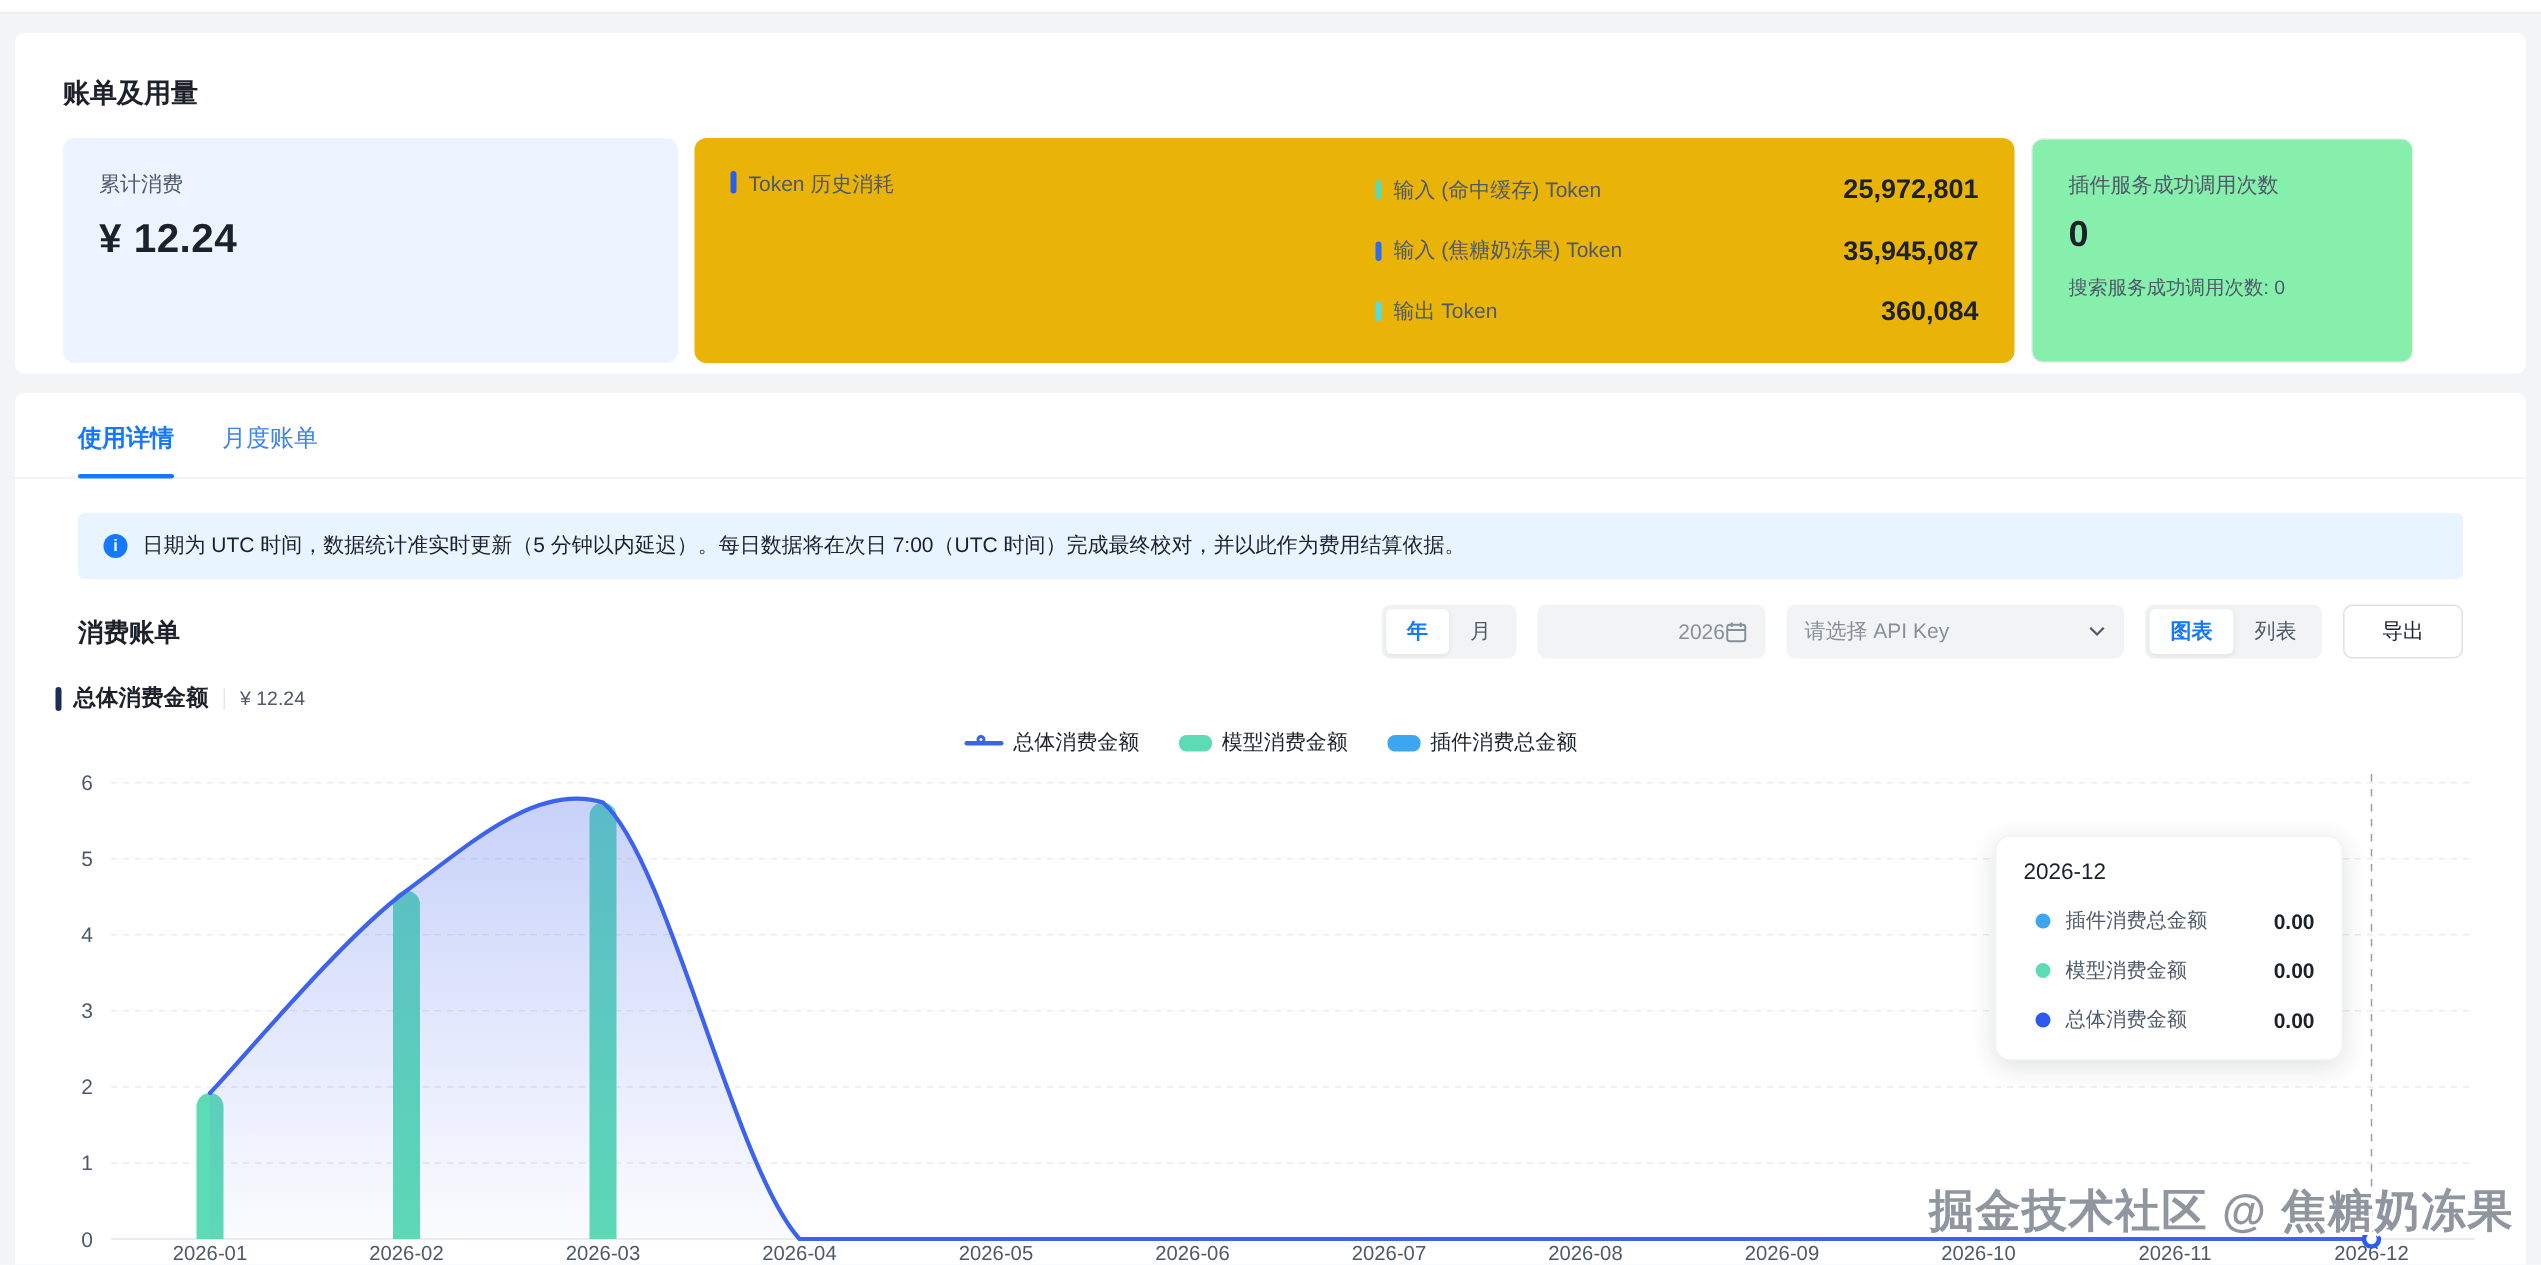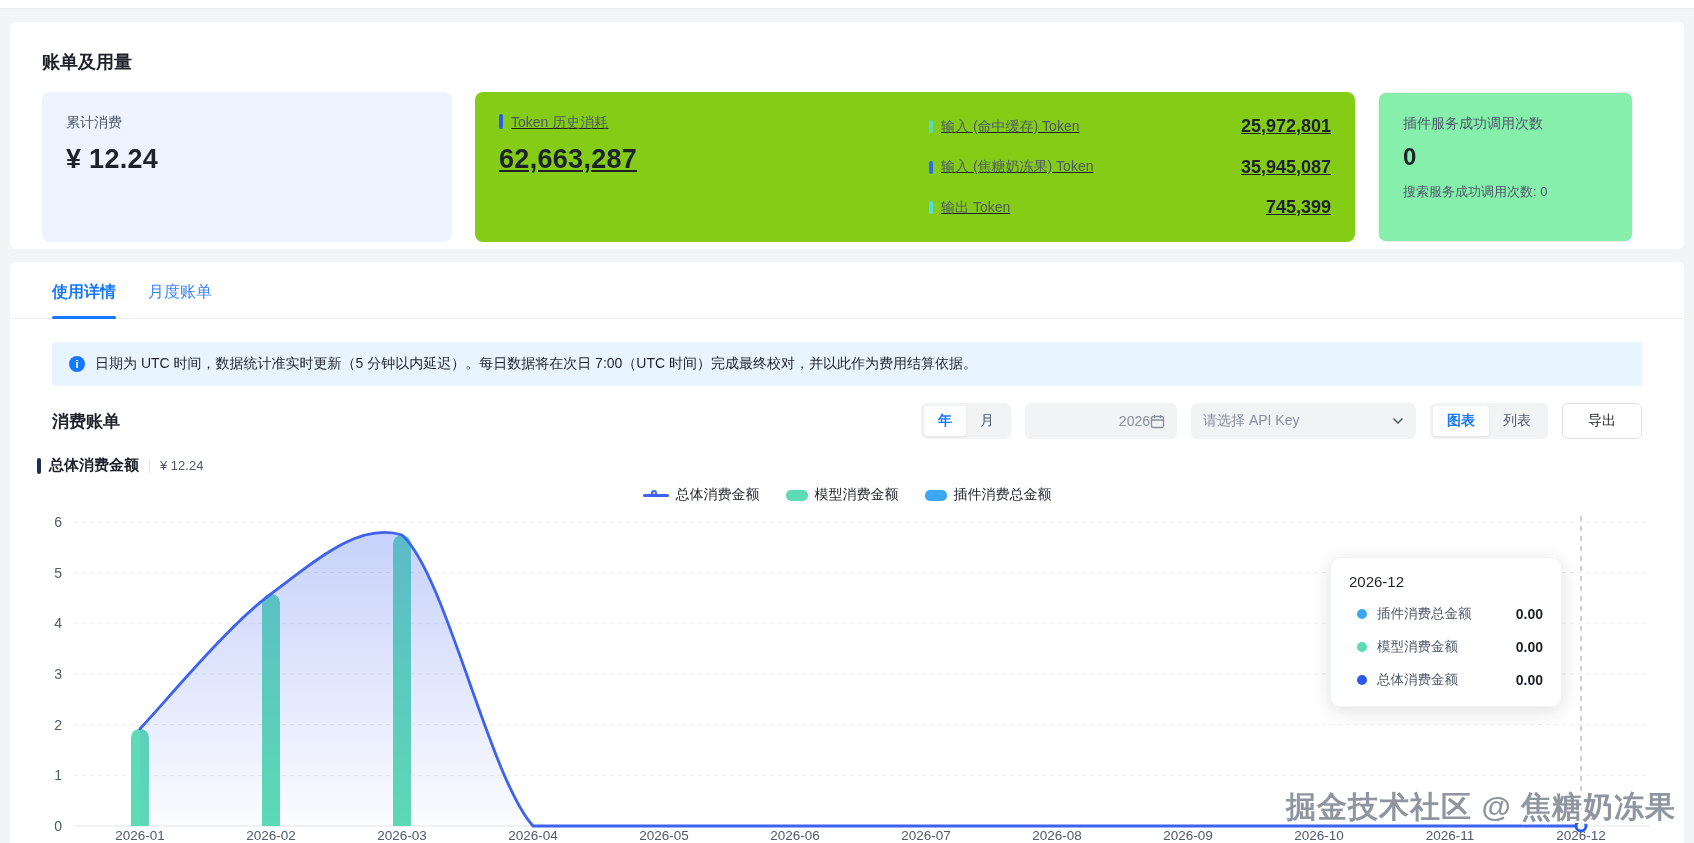--- a/index.html
+++ b/index.html
@@ -2,24 +2,24 @@
 <html><head>
 <meta charset="utf-8">
 <style>
   * { margin:0; padding:0; box-sizing:border-box; }
   html,body { width:1694px; height:843px; overflow:hidden;
     font-family:"Liberation Sans","DejaVu Sans",sans-serif; background:#f2f4f6; color:#1d2129; }
   .top-strip { height:9px; background:#fff; border-bottom:1px solid #e8eaed; }
   .panel { background:#fff; border-radius:6px; margin:0 10px; }
   .panel-top { margin-top:13px; padding:28px 32px 20px; height:227px; }
   .section-title { font-size:18px; font-weight:700; color:#1d2129; }
-  .cards { display:flex; gap:23px; margin-top:18px; }
+  .cards { display:flex; gap:11px; margin-top:18px; }
   .card { border-radius:8px; padding:22px 24px; height:150px; }
   .card-blue { width:410px; background:#edf4ff; }
-  .card-gray { width:880px; background:#84cc16; display:flex;text-decoration:underline; }
+  .card-gray { width:880px; background:#eab308; display:flex; }
   .card-white { width:255px; background:#86efac; border:1px solid #eceef2; }
   .card-label { font-size:14px; color:#4e5969; }
   .card-value { font-size:27px; font-weight:700; color:#1d2129; margin-top:12px; letter-spacing:.3px; }
   .icon-bar { display:inline-block; width:4px; height:15px; border-radius:2px; margin-right:8px; vertical-align:-2px; }
   .token-left { width:430px; }
   .token-right { flex:1; display:flex; flex-direction:column; justify-content:space-between; padding:2px 0; }
   .token-row { display:flex; align-items:center; }
   .token-row .lbl { font-size:14px; color:#4e5969; flex:1; }
   .token-row .val { font-size:18px; font-weight:700; color:#1d2129; }
   .plugin-value { font-size:24px; font-weight:700; margin:10px 0 12px; }
@@ -85,37 +85,36 @@
     <div class="card card-blue">
       <div class="card-label">累计消费</div>
       <div class="card-value">¥ 12.24</div>
     </div>
 
     <div class="card card-gray">
       <div class="token-left">
         <div class="card-label">
           <span class="icon-bar" style="background-color: rgb(43, 92, 240);"></span><span>Token 历史消耗</span>
         </div>
-        <div class="card-value">62,663,287</div>
       </div>
       <div class="token-right">
         <div class="token-row">
           <span class="icon-bar" style="height: 13px; background-color: rgb(92, 219, 180);"></span>
           <span class="lbl">输入 (命中缓存) Token</span>
           <span class="val">25,972,801</span>
         </div>
         <div class="token-row">
           <span class="icon-bar" style="height: 13px; background-color: rgb(43, 108, 245);"></span>
           <span class="lbl">输入 (焦糖奶冻果) Token</span>
           <span class="val">35,945,087</span>
         </div>
         <div class="token-row">
           <span class="icon-bar" style="height: 13px; background-color: rgb(79, 223, 232);"></span>
           <span class="lbl">输出 Token</span>
-          <span class="val">745,399</span>
+          <span class="val">360,084</span>
         </div>
       </div>
     </div>
 
     <div class="card card-white">
       <div class="card-label">插件服务成功调用次数</div>
       <div class="plugin-value">0</div>
       <div class="plugin-sub">搜索服务成功调用次数: 0</div>
     </div>
   </div>

